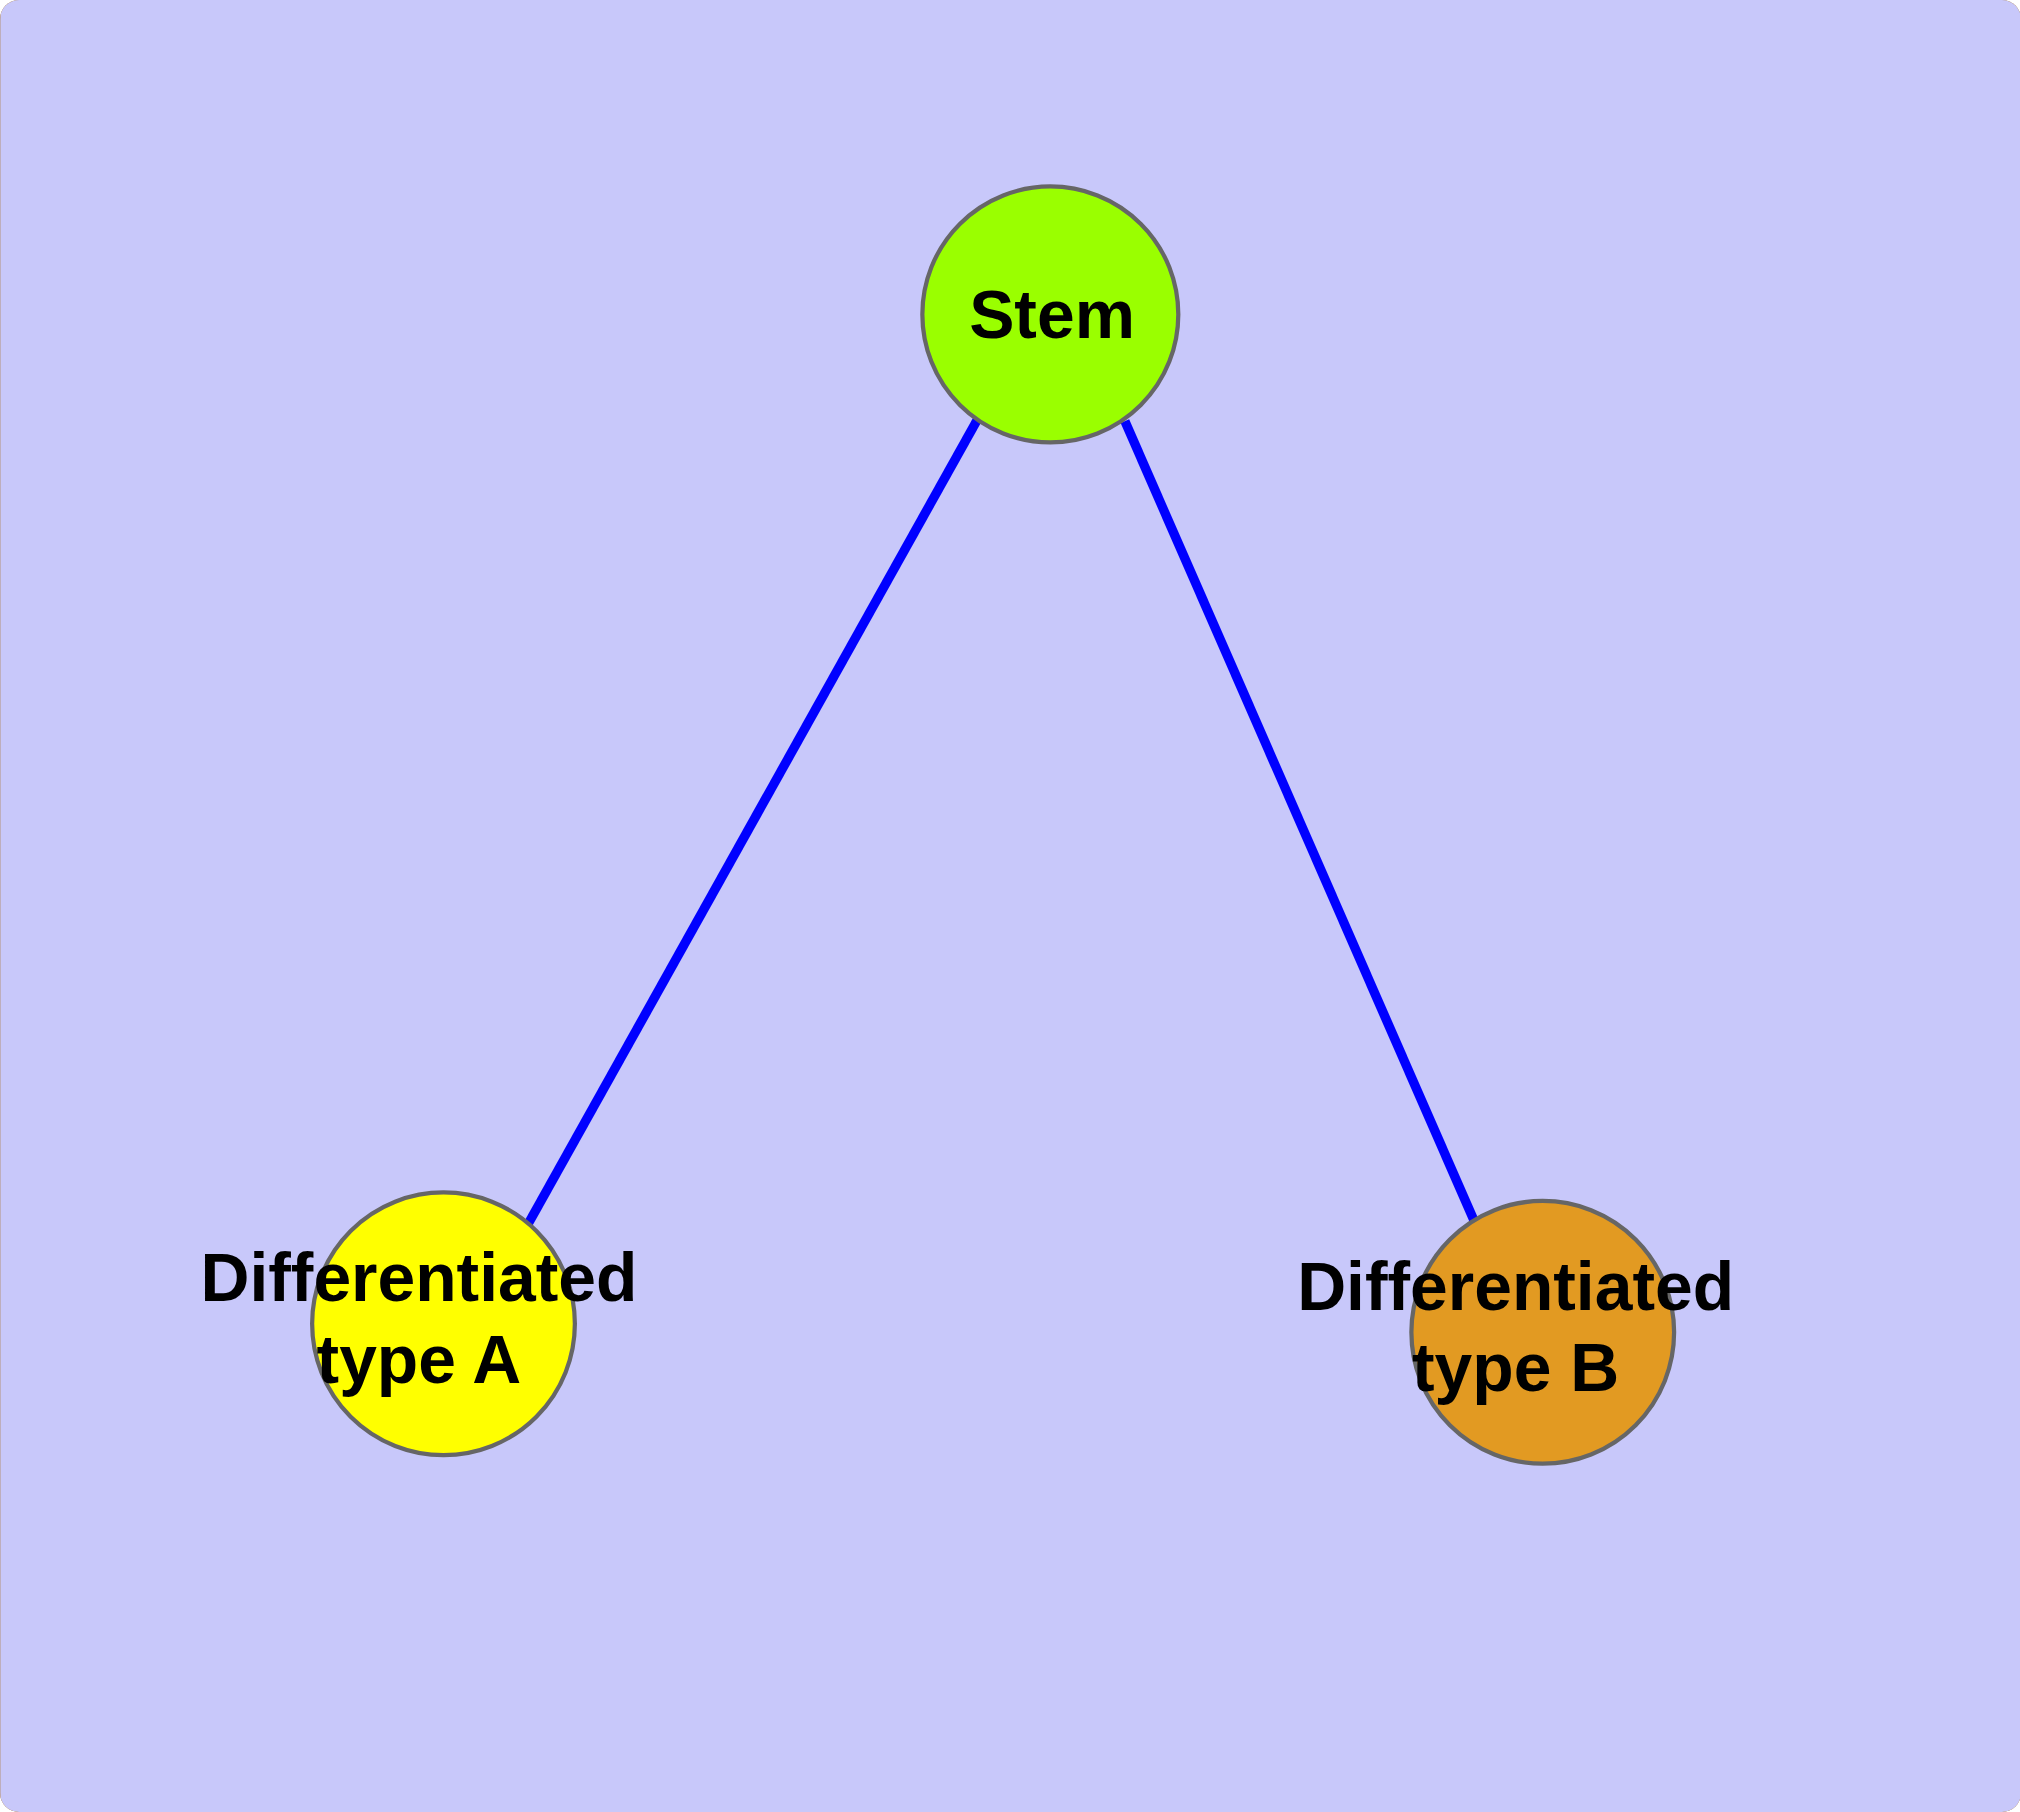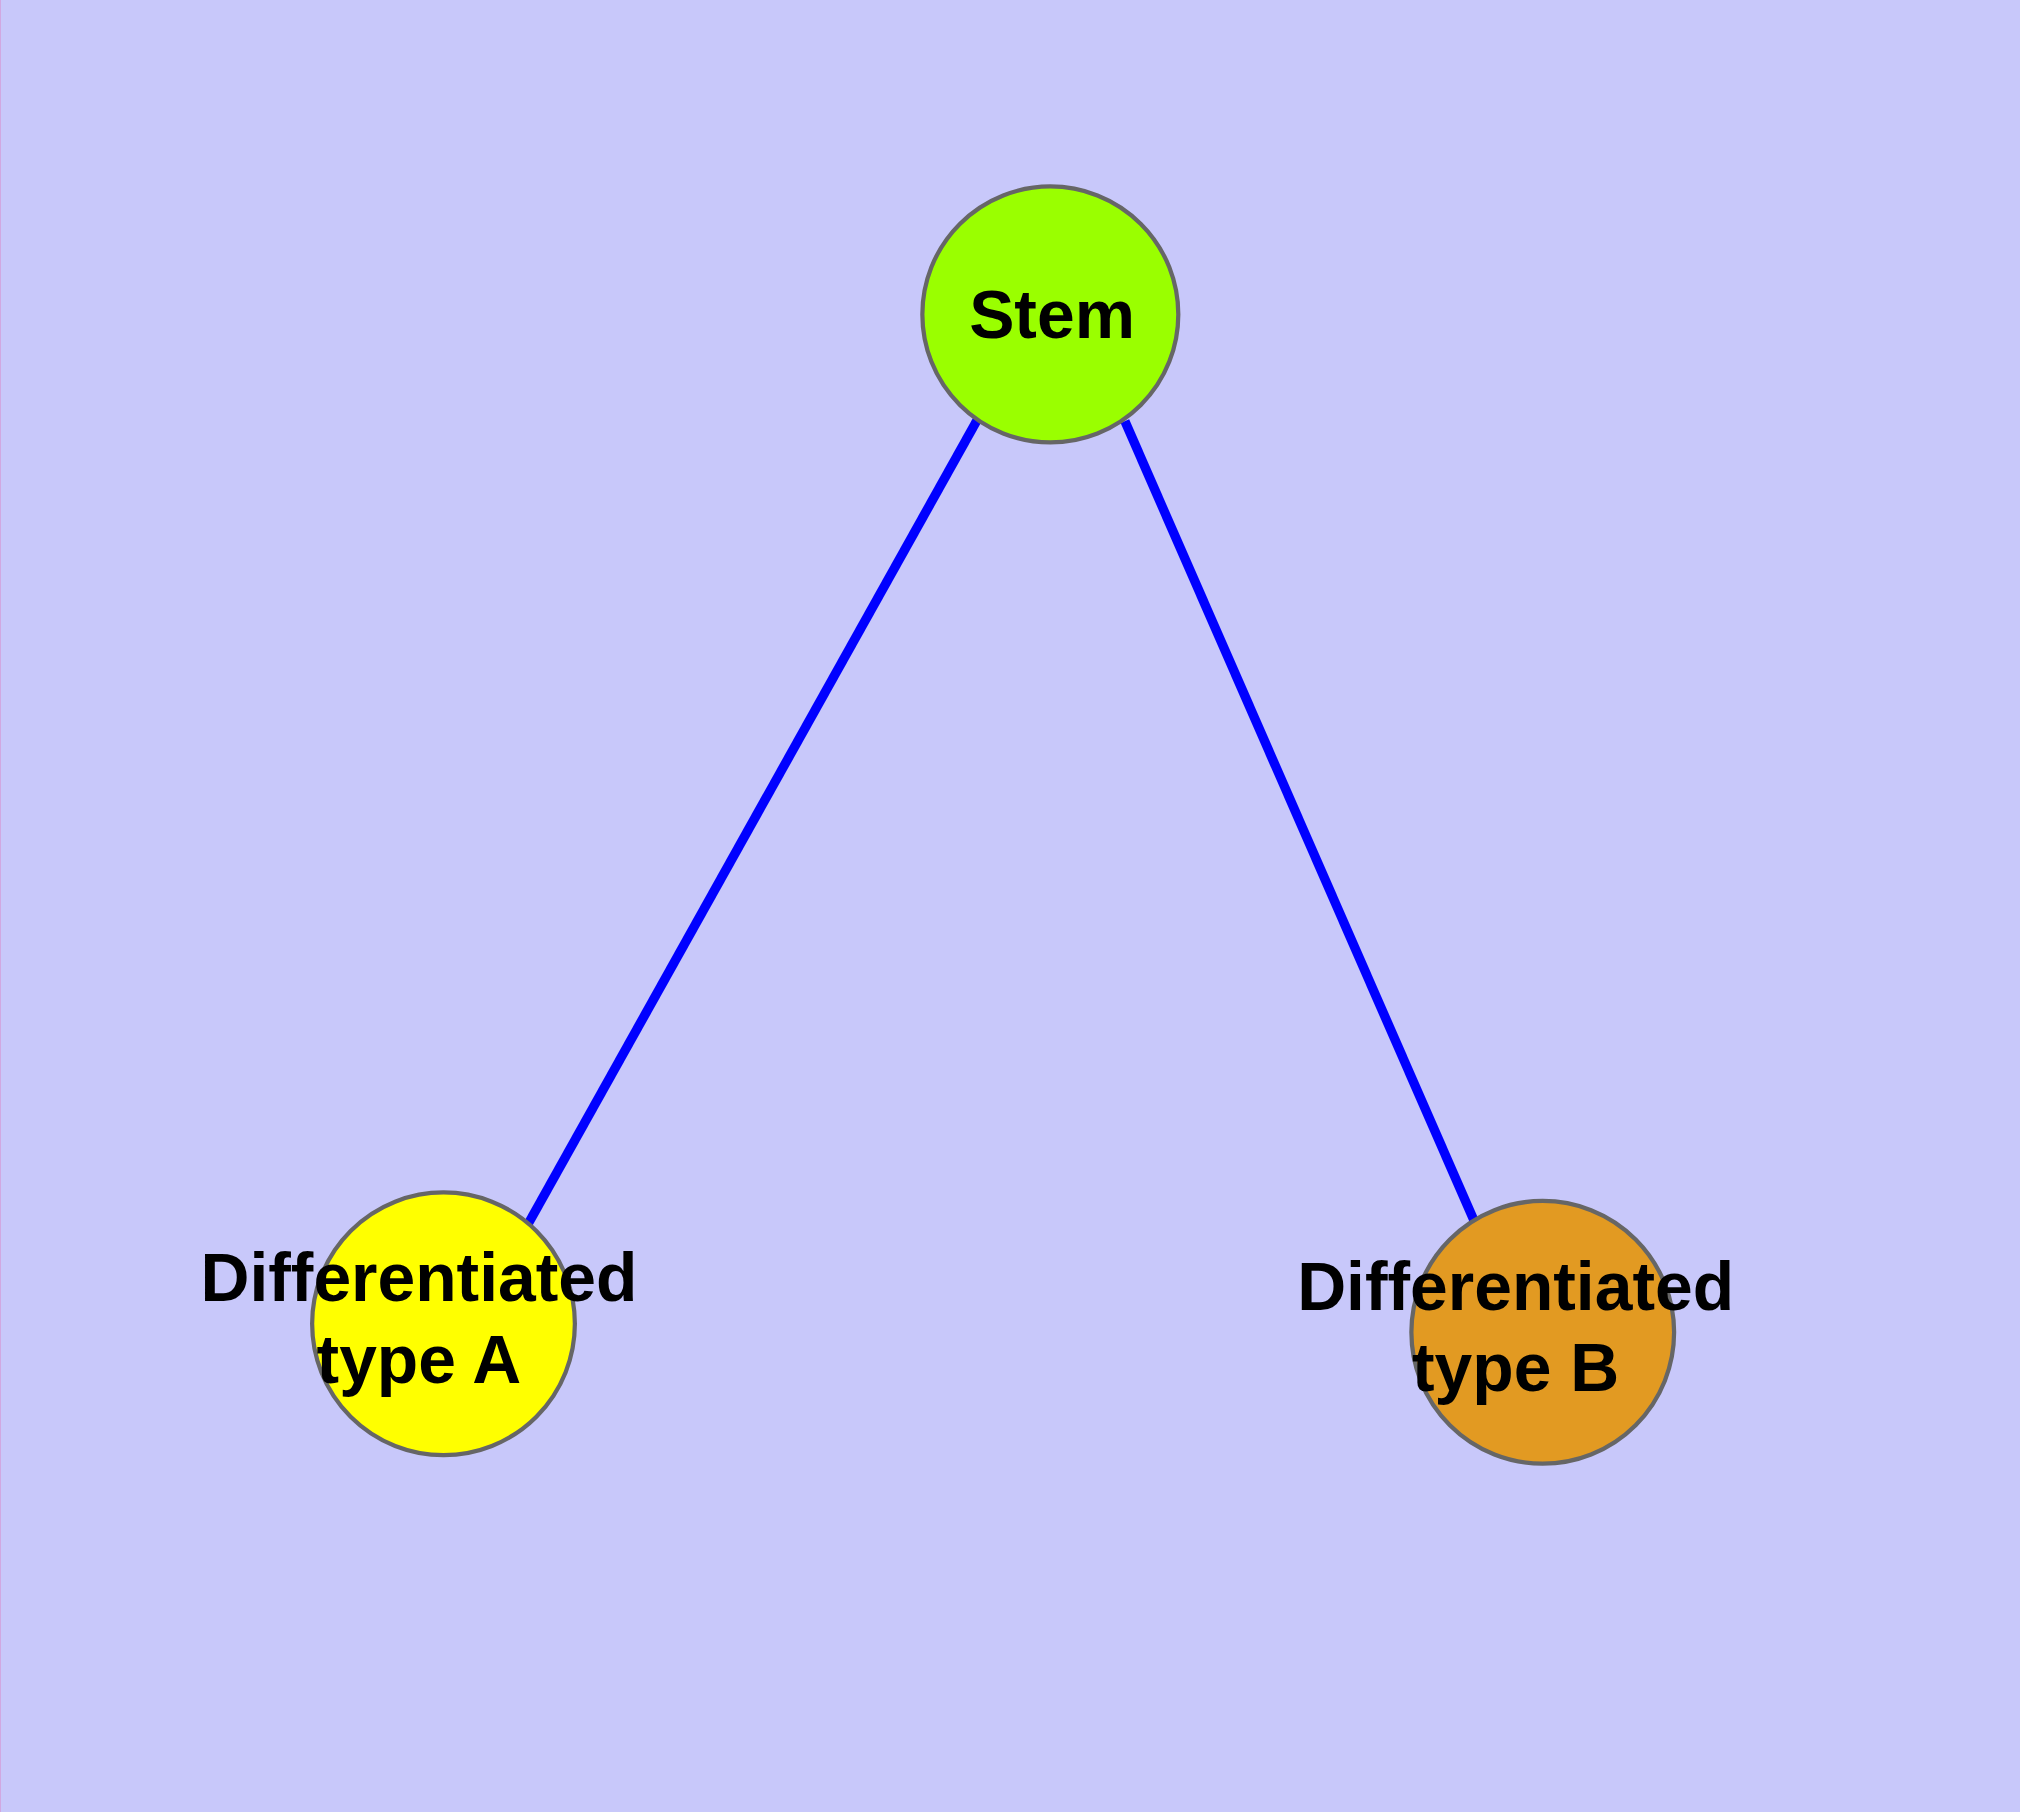--- a/index.html
+++ b/index.html
@@ -28,21 +28,21 @@
     font-weight: bold;
     fill: #000000;
     text-anchor: middle;
     dominant-baseline: middle;
     paint-order: normal;
   }
 </style>
 </head>
 <body>
 
-<div id="canvas" style="background: #ec4899;">
+<div id="canvas" style="background: #a16207; border-radius: 19px;">
   <svg id="graph-svg" viewBox="0 0 2384 2138" xmlns="http://www.w3.org/2000/svg">
 
     <rect id="bg-rect" x="0" y="0" width="2384" height="2138" fill="#C8C8FA"></rect>
 
     <g id="edges-layer">
         <line x1="1153" y1="495" x2="619" y2="1451" stroke="#0000FF" stroke-width="11" stroke-linecap="butt"></line>
         <line x1="1327" y1="497" x2="1741" y2="1445" stroke="#0000FF" stroke-width="11" stroke-linecap="butt"></line>
       </g>
     <g id="nodes-layer">
         <circle cx="1239" cy="371" r="151" fill="#9AFF00" stroke="#666666" stroke-width="5"></circle>

